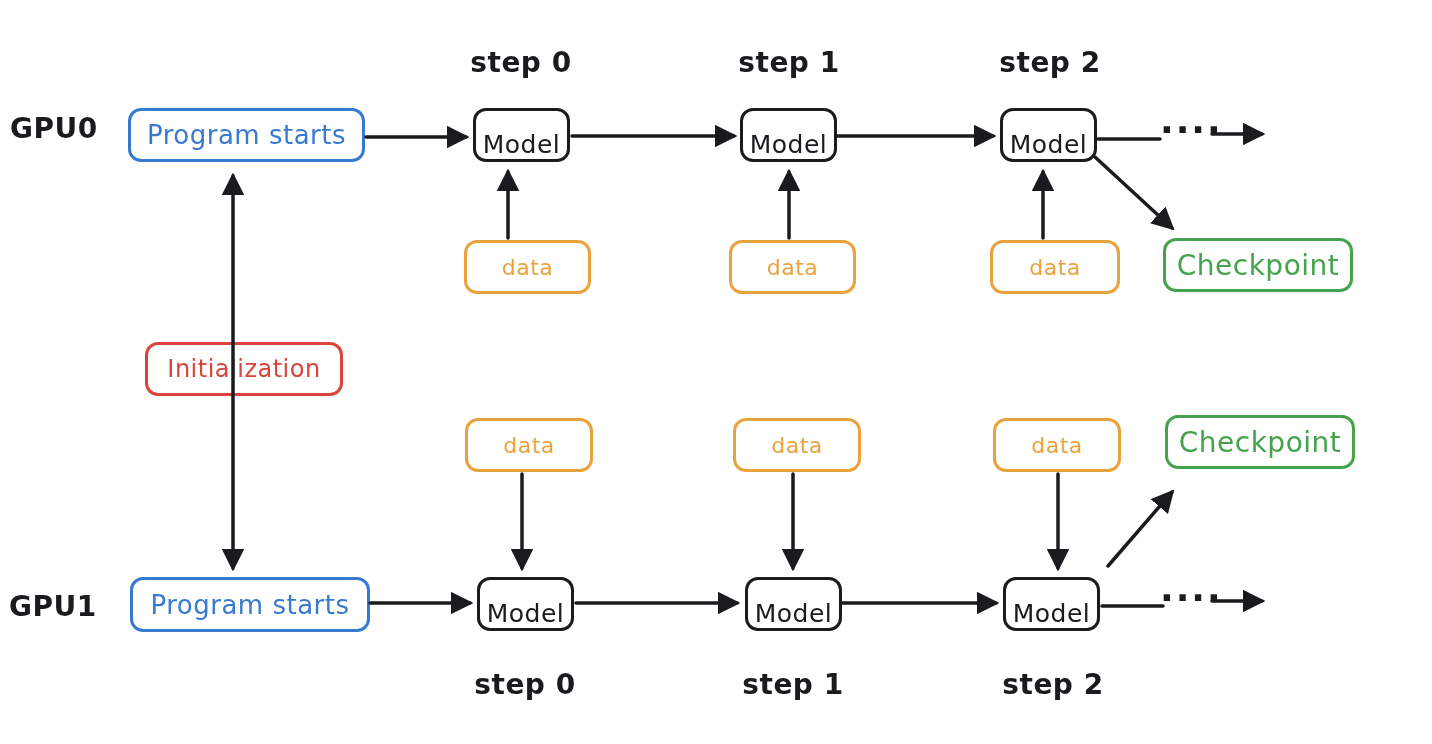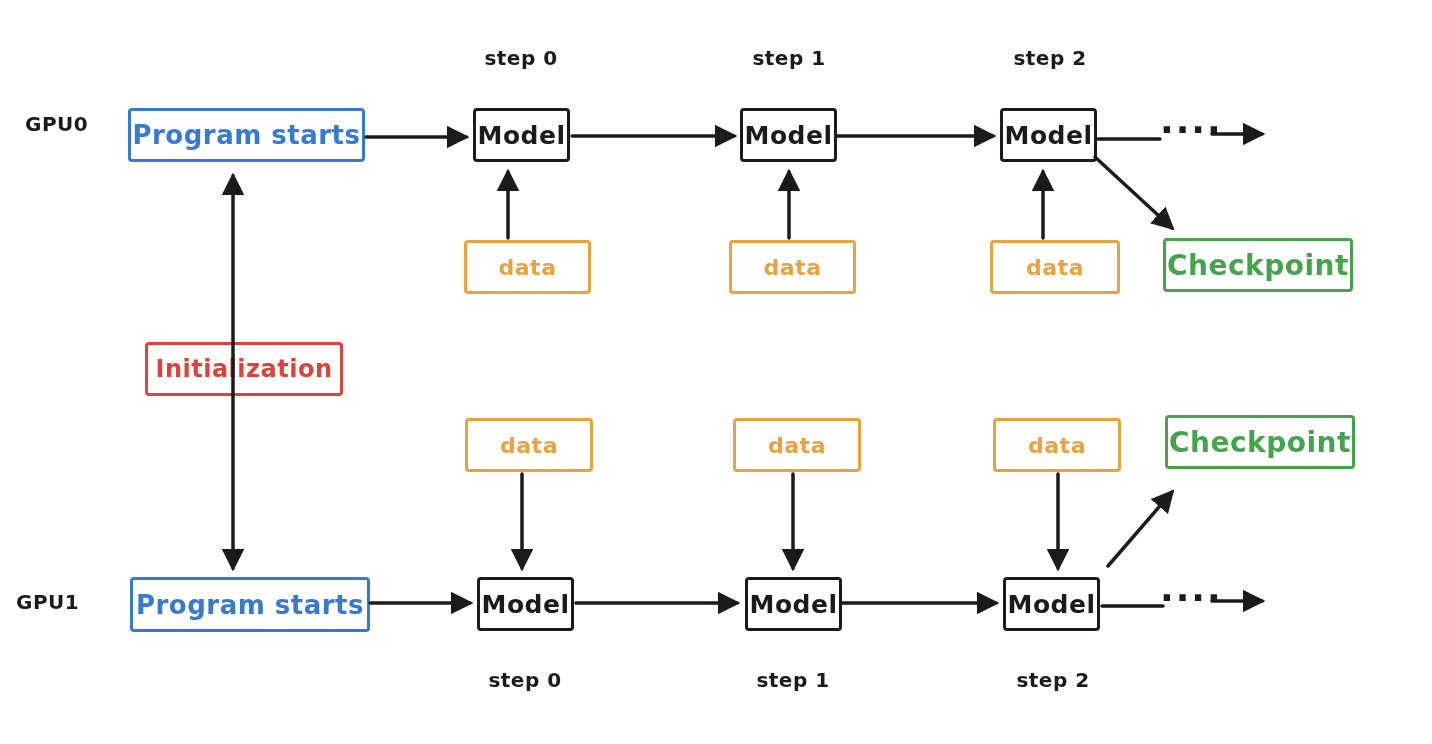--- a/index.html
+++ b/index.html
@@ -23,37 +23,37 @@
     position: absolute;
     inset: 0;
     pointer-events: none;
     z-index: 5;
   }
   .node {
     position: absolute;
     display: flex;
     align-items: center;
     justify-content: center;
-    border-radius: 4px;
+    border-radius: 13px;
     background: transparent;
-    font-weight: bold;
+    font-weight: normal;
     letter-spacing: 0.5px;
     white-space: nowrap;
     z-index: 3;
   }
   .node.blue   { border: 3px solid var(--blue);   color: var(--blue);   font-size: 26px; }
-  .node.black  { border: 3px solid var(--ink);    color: var(--ink);    font-size: 25px; }
+  .node.black  { border: 3px solid var(--ink);    color: var(--ink);    font-size: 25px; align-items: flex-end; }
   .node.orange { border: 3px solid var(--orange); color: var(--orange); font-size: 22px; }
   .node.green  { border: 3px solid var(--green);  color: var(--green);  font-size: 28px; }
   .node.red    { border: 3px solid var(--red);    color: var(--red);    font-size: 24px; }
   .freelabel {
     position: absolute;
     color: var(--ink);
     font-weight: bold;
-    font-size: 20px;
+    font-size: 28px;
     letter-spacing: 0.5px;
     white-space: nowrap;
     z-index: 2;
   }
   .steplabel { width: 150px; text-align: center; }
   .dots {
     position: absolute;
     color: var(--ink);
     font-weight: bold;
     font-size: 36px;
@@ -95,21 +95,21 @@
     <line x1="1102" y1="606" x2="1163" y2="606"></line>
     <line x1="1212" y1="601" x2="1262" y2="601" marker-end="url(#ah)"></line>
 
     <line x1="522" y1="474" x2="522" y2="568" marker-end="url(#ah)"></line>
     <line x1="793" y1="474" x2="793" y2="568" marker-end="url(#ah)"></line>
     <line x1="1058" y1="474" x2="1058" y2="568" marker-end="url(#ah)"></line>
 
     <line x1="1108" y1="566" x2="1172" y2="492" marker-end="url(#ah)"></line>
   </svg>
 
-  <div class="freelabel" style="left:25px; top:112px;">GPU0</div>
+  <div class="freelabel" style="left:10px; top:112px;">GPU0</div>
 
   <div class="node blue" style="left:128px; top:108px; width:237px; height:54px;">
     <span>Program starts</span>
   </div>
 
   <div class="freelabel steplabel" style="left:446px; top:46px;">step 0</div>
   <div class="freelabel steplabel" style="left:714px; top:46px;">step 1</div>
   <div class="freelabel steplabel" style="left:975px; top:46px;">step 2</div>
 
   <div class="node black" style="left:473px; top:108px; width:97px; height:54px;">
@@ -135,21 +135,21 @@
   </div>
 
   <div class="node green" style="left:1163px; top:238px; width:190px; height:54px;">
     <span>Checkpoint</span>
   </div>
 
   <div class="node red" style="left:145px; top:342px; width:198px; height:54px;">
     <span>Initialization</span>
   </div>
 
-  <div class="freelabel" style="left:16px; top:590px;text-align:center;">GPU1</div>
+  <div class="freelabel" style="left:9px; top:590px;text-align:center;">GPU1</div>
 
   <div class="node blue" style="left:130px; top:577px; width:240px; height:55px;">
     <span>Program starts</span>
   </div>
 
   <div class="node orange" style="left:465px; top:418px; width:128px; height:54px;">
     <span>data</span>
   </div>
   <div class="node orange" style="left:733px; top:418px; width:128px; height:54px;">
     <span>data</span>

